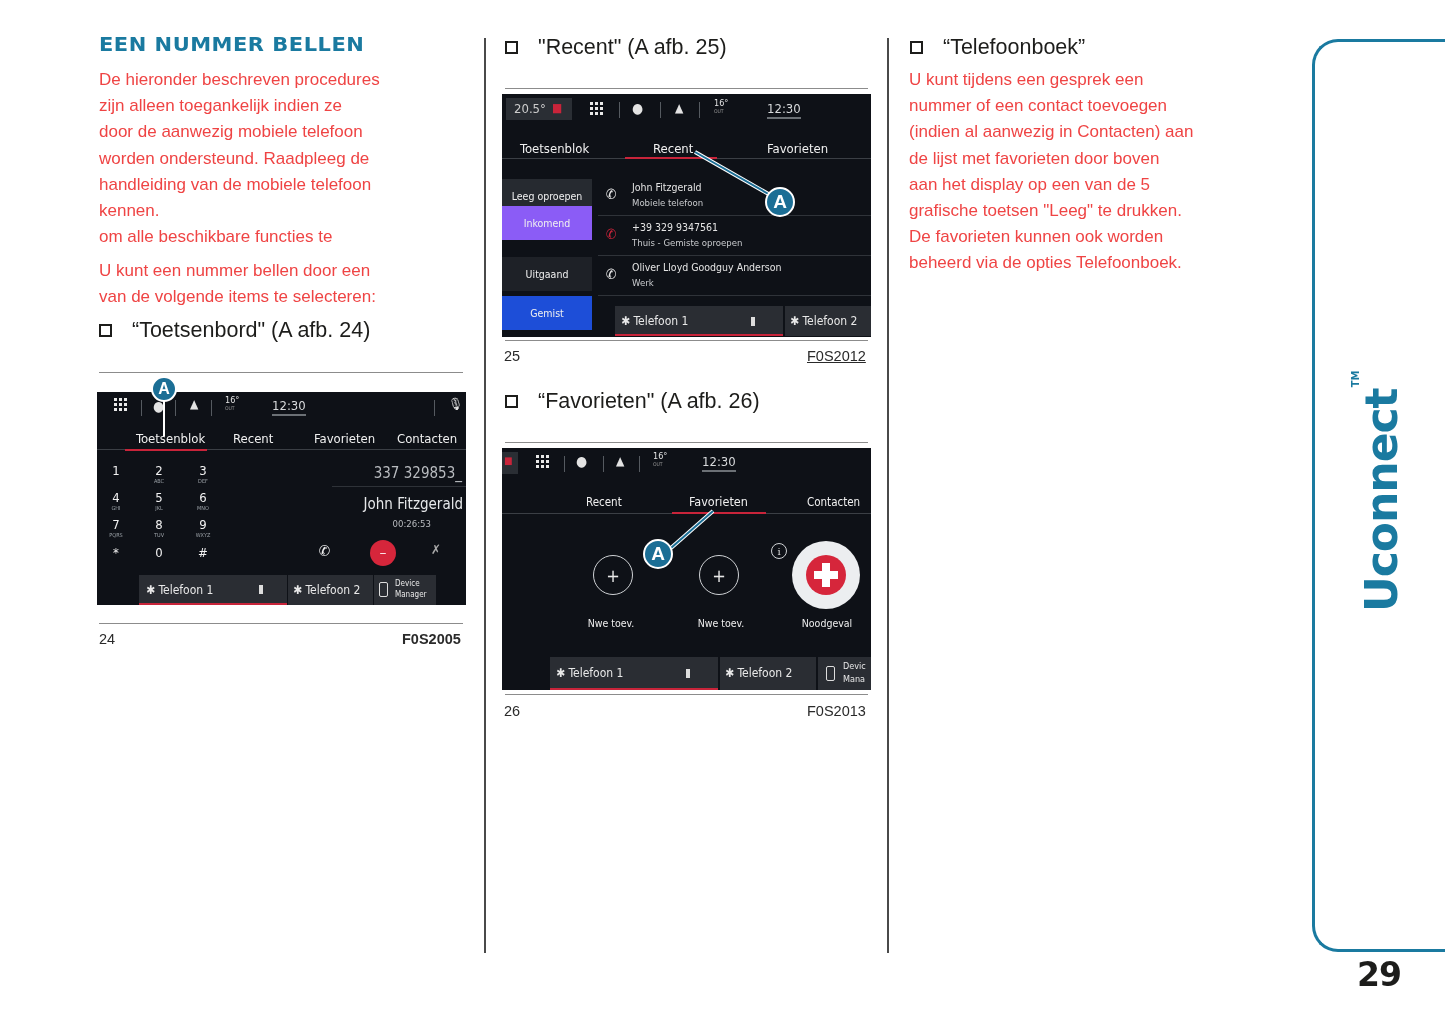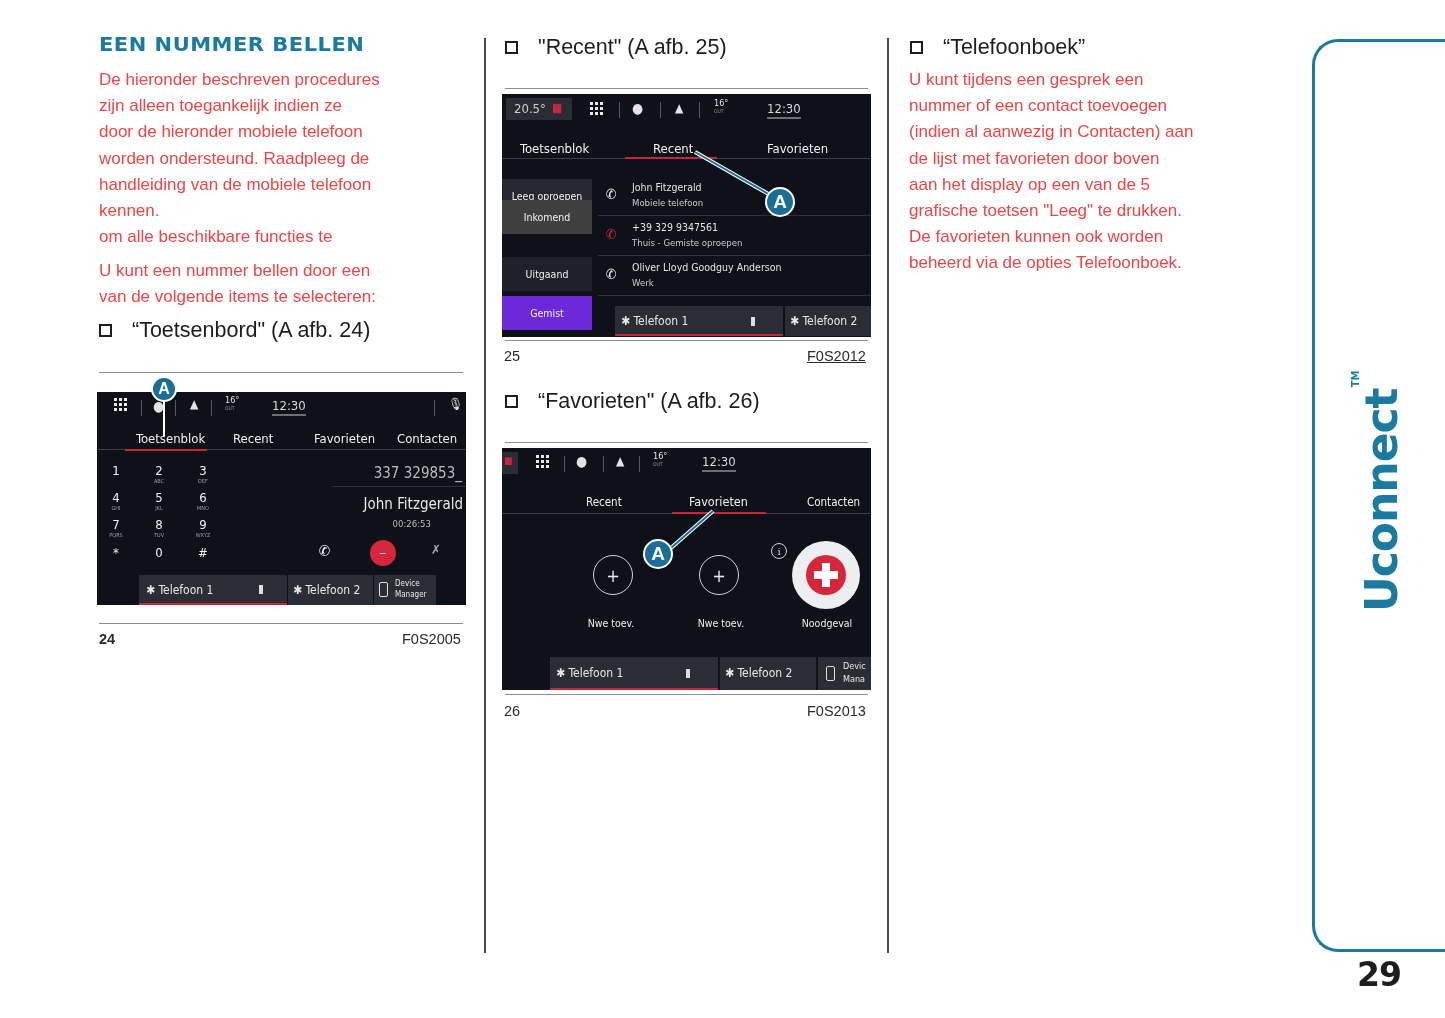--- a/index.html
+++ b/index.html
@@ -55,21 +55,21 @@
   .pagenum { left:1357px; top:955px; font-family:"DejaVu Sans", sans-serif; font-weight:bold; font-size:33px; color:#1d1d1b; letter-spacing:-1px; }
 </style>
 </head>
 <body>
 
 <div class="abs heading">EEN NUMMER BELLEN</div>
 
 <div class="abs para" style="left:99px; top:67px; width:370px;">
   <div>De hieronder beschreven procedures</div>
   <div>zijn alleen toegankelijk indien ze</div>
-  <div>door de hieronder mobiele telefoon</div>
+  <div>door de aanwezig mobiele telefoon</div>
   <div>worden ondersteund. Raadpleeg de</div>
   <div>handleiding van de mobiele telefoon</div>
   <div>kennen.</div>
   <div>om alle beschikbare functies te</div>
 </div>
 
 <div class="abs para" style="left:99px; top:258px; width:370px;">
   <div>U kunt een nummer bellen door een</div>
   <div>van de volgende items te selecteren:</div>
 </div>
@@ -185,22 +185,22 @@
       <div>Device</div>
       <div>Manager</div>
     </div>
   </div>
 </div>
 
 <div class="callout" style="left:151px; top:376px; width:26px; height:26px; font-size:16px;">A</div>
 <div class="abs" style="left:163px; top:400px; width:2px; height:36px; background:#ffffff;"></div>
 
 <div class="abs hrule" style="left:99px; top:623px; width:364px;"></div>
-<div class="abs figcap" style="left:99px; top:631px;font-weight:bold;">24</div>
-<div class="abs figcap" style="left:402px; top:631px;">F0S2005</div>
+<div class="abs figcap" style="left:99px; top:631px;">24</div>
+<div class="abs figcap" style="left:402px; top:631px;font-weight:bold;">F0S2005</div>
 
 <div class="abs vline" style="left:484px; top:38px; height:915px;"></div>
 
 <div class="abs bullet" style="left:505px; top:34px;">
   <span class="box"></span>
   <span>"Recent" (A afb. 25)</span>
 </div>
 <div class="abs hrule" style="left:505px; top:88px; width:363px;"></div>
 
 <div class="screen" style="left:502px; top:94px; width:369px; height:243px;">
@@ -234,23 +234,23 @@
     <div class="time" style="left:265px; top:7px;">12:30</div>
   </div>
   <div class="tabs" style="top:43px;">
     <div class="tab" style="left:18px; top:4px;">Toetsenblok</div>
     <div class="tab" style="left:151px; top:4px;">Recent</div>
     <div class="tab" style="left:265px; top:4px;">Favorieten</div>
     <div class="tab-ul" style="left:123px; width:92px; top:20px;"></div>
   </div>
   <div class="side-btn" style="top:85px;">Leeg oproepen</div>
   <div style="position:absolute; left:0; width:90px; top:118px; height:2px; background:#c8243a;"></div>
-  <div class="side-btn" style="top:106px; background:#404040;">Inkomend</div>
+  <div class="side-btn" style="top:112px; background:#8b5cf6;">Inkomend</div>
   <div class="side-btn" style="top:163px; background:#1e2127;">Uitgaand</div>
-  <div class="side-btn" style="top:202px; background:#6d28d9;">Gemist</div>
+  <div class="side-btn" style="top:202px; background:#1d4ed8;">Gemist</div>
 
   <div class="recent-row" style="top:82px;">
     <span class="ic">✆</span>
     <span class="n">John Fitzgerald</span>
     <span class="s">Mobiele telefoon</span>
   </div>
   <div class="recent-row" style="top:122px;">
     <span class="ic" style="color:#c8243a;">✆</span>
     <span class="n">+39 329 9347561</span>
     <span class="s">Thuis - Gemiste oproepen</span>

